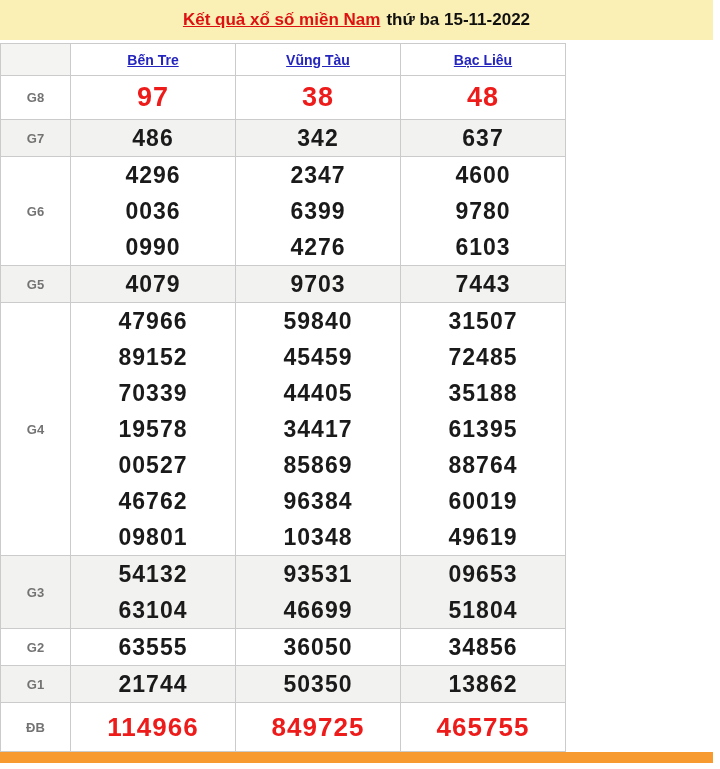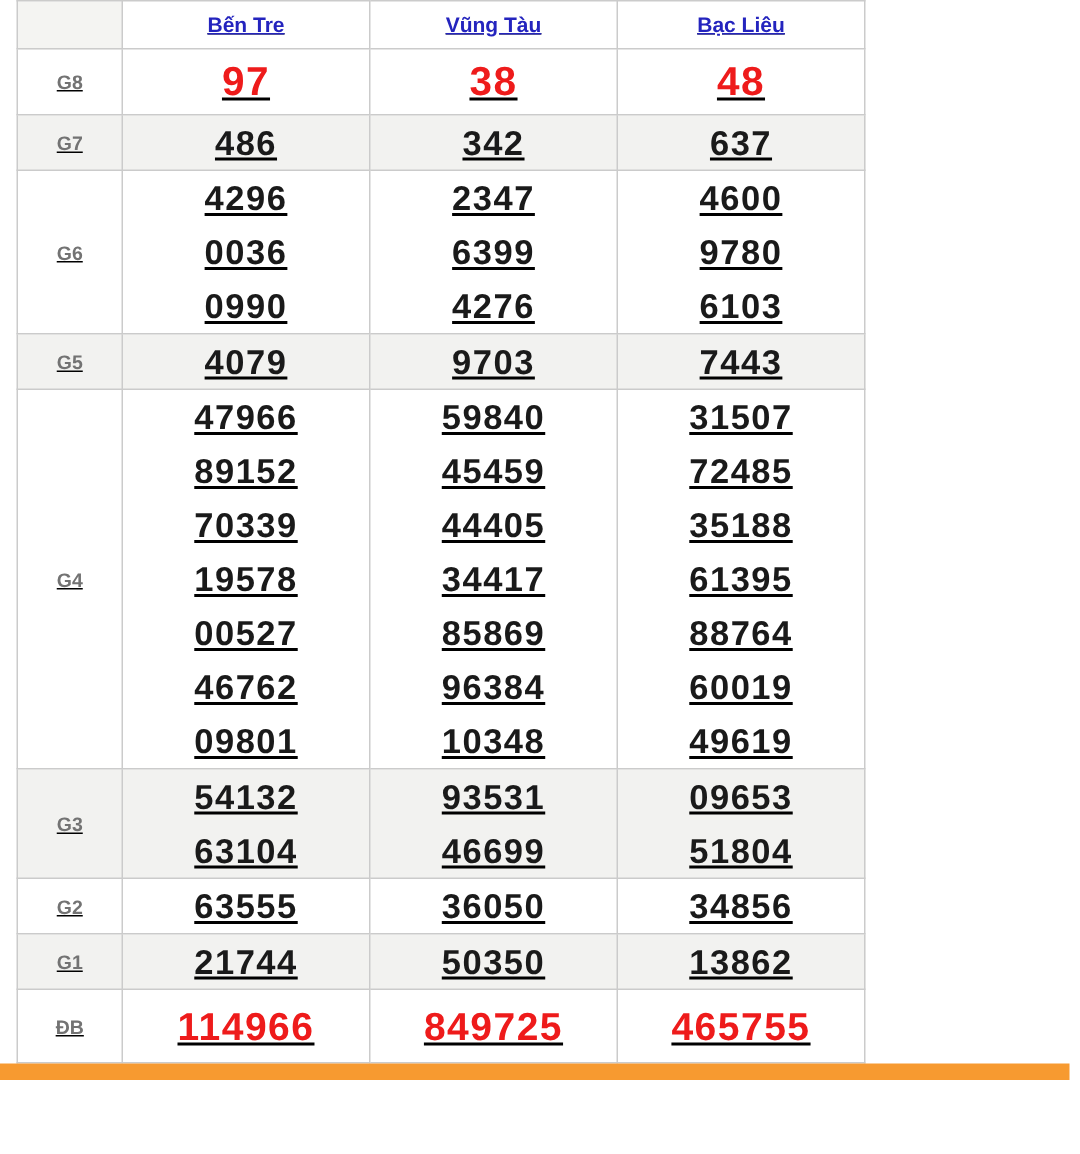--- a/index.html
+++ b/index.html
@@ -20,22 +20,22 @@
   }
   .page{width:713px;}
   .title-band{
     height:40px;background:var(--title-band-bg);
     display:flex;align-items:center;justify-content:center;
     font-size:17px;font-weight:bold;margin-bottom:3px;
   }
   .title-link{color:var(--title-link);text-decoration:underline;cursor:pointer;}
   .title-rest{color:#111;margin-left:6px;white-space:nowrap;}
   table.results{
-    width:566px;margin-left:11px;
-    border-collapse:collapse;table-layout:fixed;text-decoration:underline;
+    width:566px;margin-left:0;
+    border-collapse:collapse;table-layout:fixed;
   }
   table.results th, table.results td{
     border:1px solid var(--border);
     text-align:center;vertical-align:middle;padding:0;
   }
   col.label-col{width:70px;}
   thead th{height:31px;background:#FFFFFF;}
   thead th.corner{background:var(--corner-cell-bg);}
   thead a{
     color:var(--header-link);font-weight:bold;font-size:14px;
@@ -57,20 +57,24 @@
   }
   .footer-bar{
     width:713px;height:11px;background:var(--footer-bar);
   }
 </style>
 </head>
 <body>
 
 <div class="page">
 
+  <div class="title-band">
+    <a class="title-link">Kết quả xổ số miền Nam</a>
+    <span class="title-rest">thứ ba 15-11-2022</span>
+  </div>
 
   <table class="results">
     <colgroup>
       <col class="label-col">
       <col>
         <col>
         <col>
     </colgroup>
     <thead>
       <tr>

